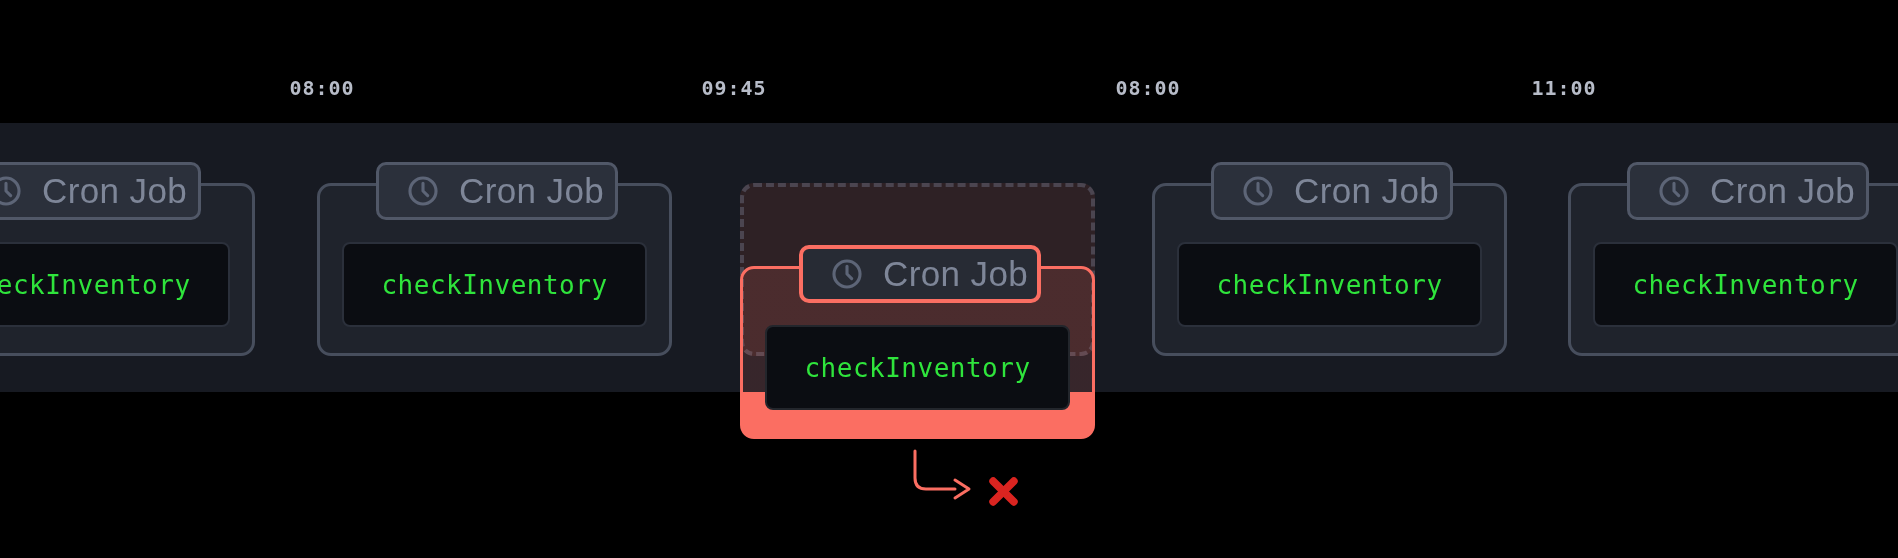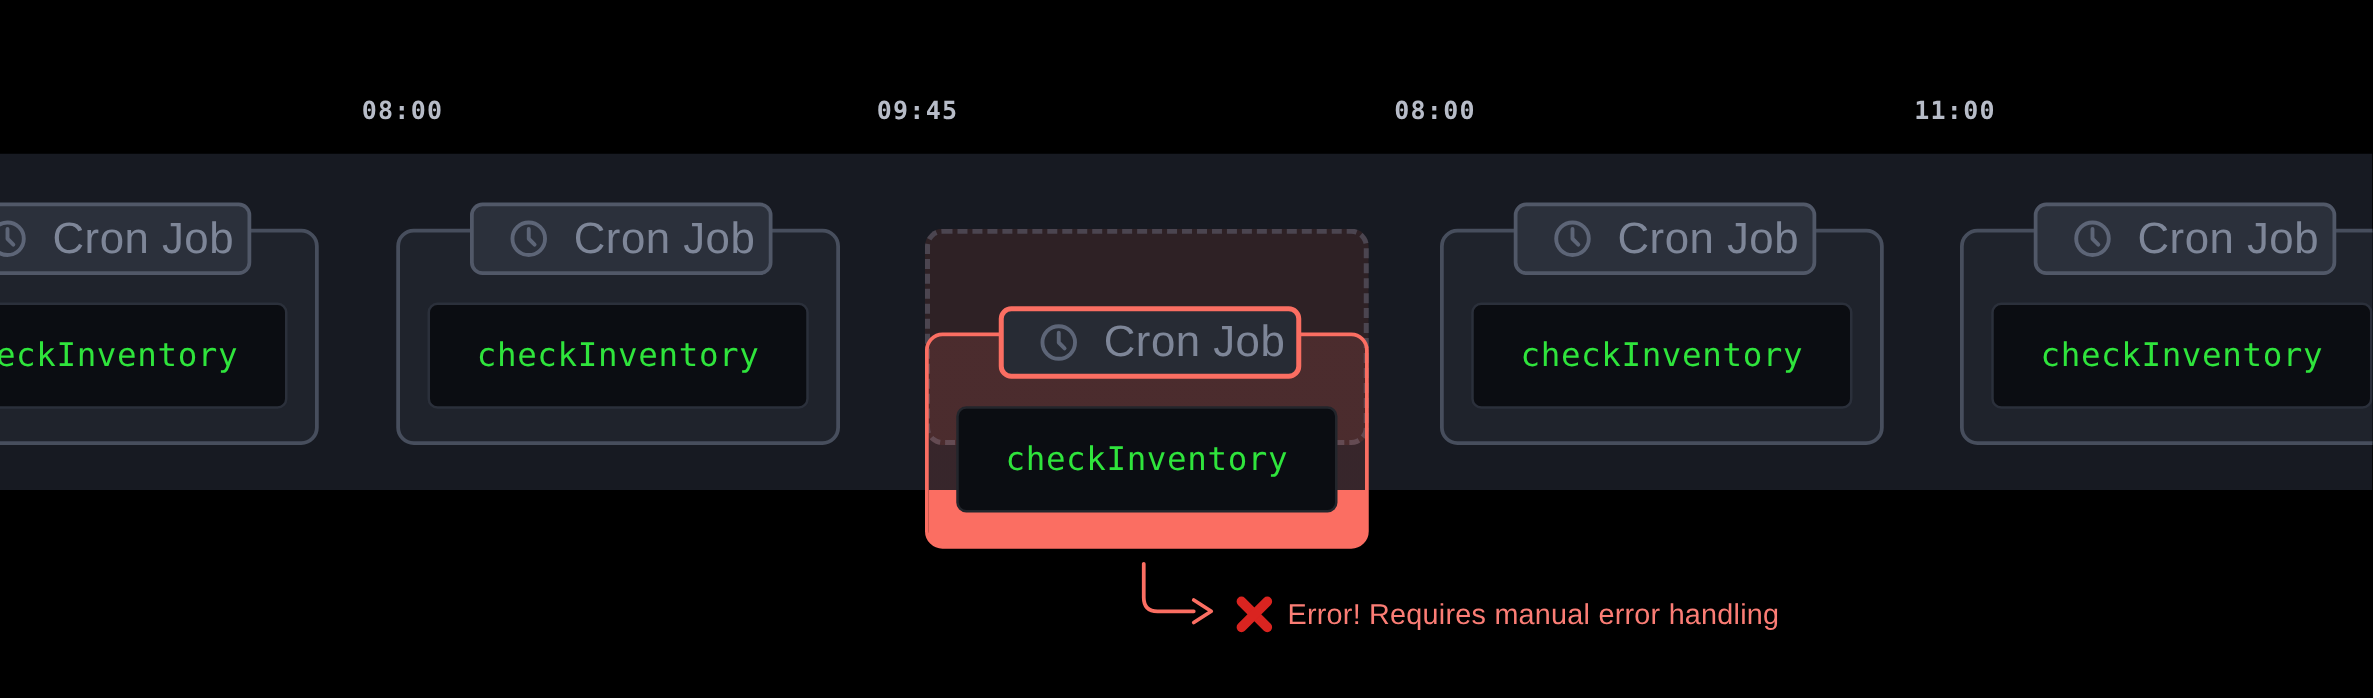--- a/index.html
+++ b/index.html
@@ -167,16 +167,15 @@
   <svg class="connector-arrow" width="90" height="62" viewBox="0 0 90 62" fill="none" stroke="#fb6e62" stroke-width="3" stroke-linecap="round" stroke-linejoin="round">
     <path d="M20,6 V33 Q20,44 31,44 H60"></path>
     <polyline points="60,35 74,44 60,53"></polyline>
   </svg>
 
   <div class="error-note">
     <svg width="31" height="31" viewBox="0 0 30 30" fill="none" stroke="#da2420" stroke-width="7.5" stroke-linecap="round">
       <line x1="5" y1="5" x2="25" y2="25"></line>
       <line x1="25" y1="5" x2="5" y2="25"></line>
     </svg>
-    <span class="message">Error! Requires manual error handling</span>
   </div>
 
 </div>
 
 </body></html>

